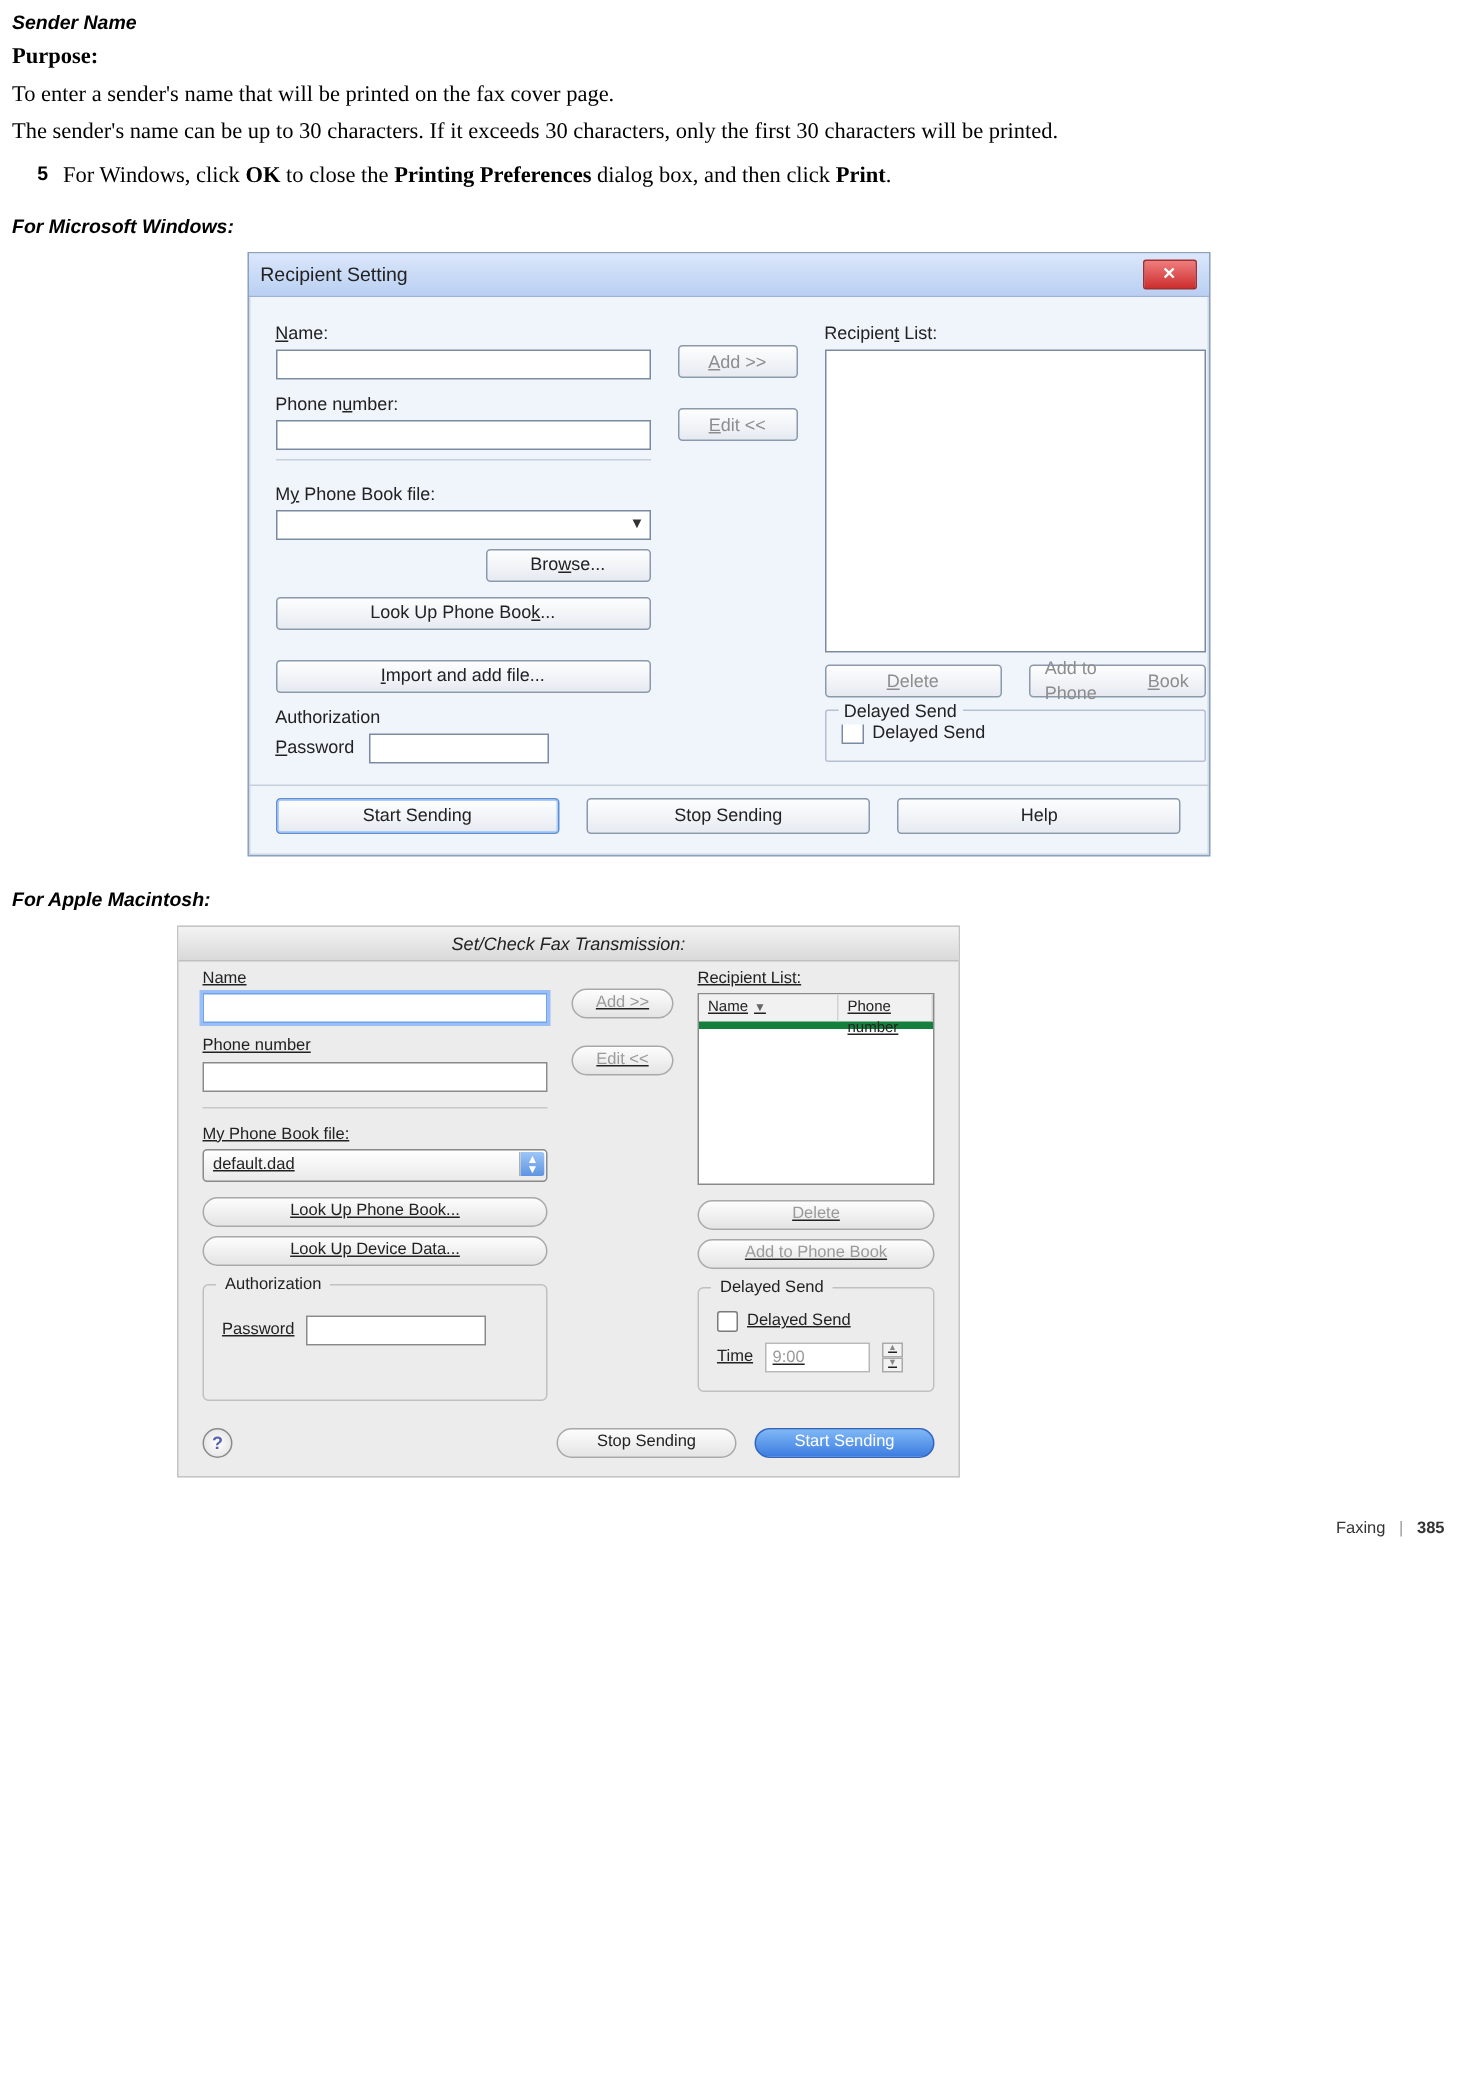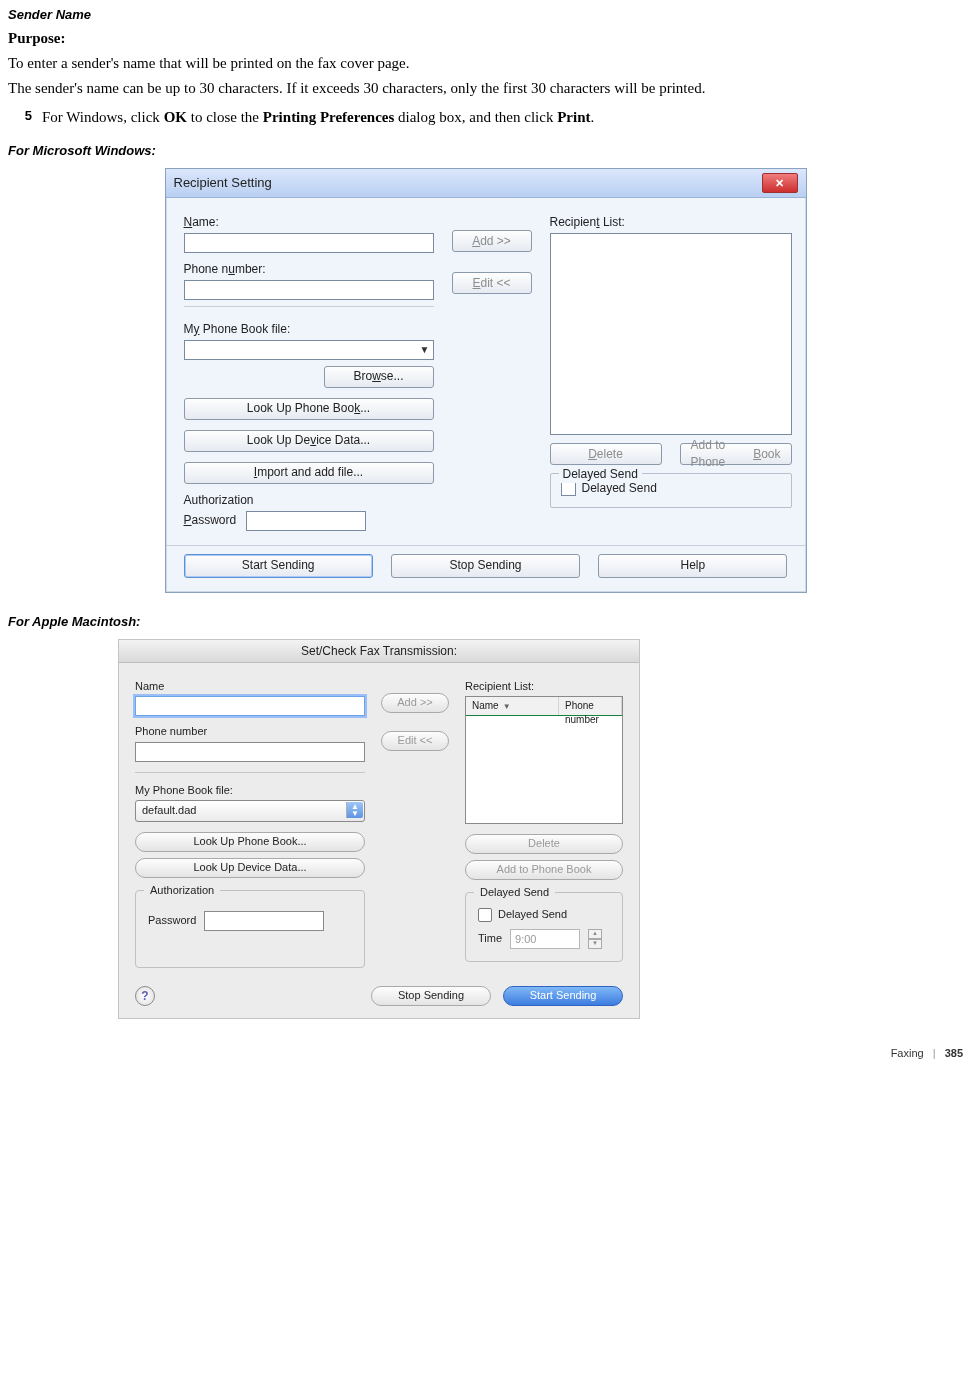--- a/index.html
+++ b/index.html
@@ -9,21 +9,21 @@
   p{margin:4px 0;}
   .step{display:flex;margin-top:8px;}
   .step-num{width:24px;text-align:right;font-family:Arial,Helvetica,sans-serif;font-weight:bold;font-size:13px;}
   .step-body{flex:1;margin-left:10px;}
   .step-body p{margin:0 0 8px 0;}
 
   
   .win-wrap{width:640px;margin:8px auto 20px auto;border:1px solid #8ba2bf;background:#f0f4fb;font-family:'Segoe UI',Tahoma,Arial,sans-serif;font-size:12px;color:#222;box-shadow:0 0 0 1px #cfd8e6 inset;}
   .win-title{height:28px;line-height:28px;padding:0 8px;background:linear-gradient(#dbe7fb,#b9cff2);border-bottom:1px solid #9cb4d9;font-size:13px;display:flex;align-items:center;justify-content:space-between;}
   .win-close{width:34px;height:18px;border:1px solid #a03030;border-radius:2px;background:linear-gradient(#f07d7d,#cd2e2e);color:#fff;font-weight:bold;font-size:11px;display:flex;align-items:center;justify-content:center;}
-  .win-body{padding:14px 14px 14px 18px;display:flex;flex-direction:column;gap:0;}
+  .win-body{padding:14px 2px 14px 18px;display:flex;flex-direction:column;gap:0;}
   .win-cols{display:flex;gap:18px;}
   .win-left{width:250px;}
   .win-right{flex:1;}
   .lbl{display:block;margin:2px 0 2px 0;}
   .under{text-decoration:underline;}
   .txt{width:100%;height:20px;border:1px solid #7a8aa0;background:#fff;box-sizing:border-box;padding:1px 4px;}
   .combo{position:relative;}
   .combo .caret{position:absolute;right:4px;top:3px;font-size:10px;color:#333;}
   .btn{height:22px;border:1px solid #8a99ac;border-radius:3px;background:linear-gradient(#fefefe,#e6eaf1);display:flex;align-items:center;justify-content:center;padding:0 10px;box-sizing:border-box;}
   .btn.small{width:80px;}
@@ -41,37 +41,37 @@
   .spin{display:flex;flex-direction:column;}
   .spin div{width:14px;height:9px;border:1px solid #a6b0c2;background:#eef1f7;font-size:7px;line-height:7px;text-align:center;color:#888;}
   .row-btns{display:flex;gap:18px;margin-top:8px;}
   .row-btns .btn{flex:1;}
   .bottom{padding:8px 18px 14px 18px;display:flex;gap:18px;border-top:1px solid #c7cfdd;}
   .bottom .btn{flex:1;height:24px;}
   .bottom .btn:first-child{border-color:#5b8fd6;box-shadow:0 0 0 1px #aecdf6 inset;}
 
   
   .mac-wrap{width:520px;margin:8px 0 20px 110px;border:1px solid #c4c4c4;background:#ececec;font-family:'Lucida Grande','Helvetica Neue',Arial,sans-serif;font-size:11px;color:#222;}
-  .mac-title{height:22px;line-height:22px;background:linear-gradient(#f3f3f3,#d9d9d9);border-bottom:1px solid #bfbfbf;text-align:center;font-size:12px;}
-  .mac-body{padding:14px 16px 10px 16px;}
+  .mac-title{height:22px;line-height:22px;background:linear-gradient(#f3f3f3,#d9d9d9);border-bottom:1px solid #bfbfbf;text-align:center;font-size:12px;font-style:italic;}
+  .mac-body{padding:2px 16px 10px 16px;text-decoration:underline;}
   .mac-cols{display:flex;gap:16px;}
   .mac-left{width:230px;}
   .mac-right{flex:1;}
   .mac-txt{width:100%;height:20px;border:1px solid #8a8a8a;background:#fff;box-sizing:border-box;}
   .mac-txt.glow{box-shadow:0 0 0 2px rgba(100,160,255,0.6);border-color:#6fa3e8;}
   .mac-btn{height:20px;border:1px solid #a9a9a9;border-radius:10px;background:linear-gradient(#fdfdfd,#e4e4e4);display:flex;align-items:center;justify-content:center;padding:0 10px;box-sizing:border-box;font-size:11px;}
   .mac-btn.small{width:68px;}
   .mac-btn.full{width:100%;}
   .mac-btn.dis{color:#9a9a9a;}
   .mac-btn.primary{background:linear-gradient(#7fb8f6,#3d7ce0);border-color:#2f64c0;color:#fff;font-weight:500;}
   .mac-popup{height:20px;border:1px solid #8a8a8a;border-radius:3px;background:linear-gradient(#fff,#eaeaea);padding:0 20px 0 6px;line-height:18px;position:relative;}
   .mac-popup::after{content:'';position:absolute;right:1px;top:1px;width:16px;height:16px;border-left:1px solid #b0b0b0;background:linear-gradient(#9ec6f7,#5e94e2);border-radius:0 2px 2px 0;}
   .mac-popup .arrows{position:absolute;right:5px;top:2px;color:#fff;font-size:8px;line-height:7px;z-index:1;}
   .mac-list{height:126px;border:1px solid #8a8a8a;background:#fff;}
-  .mac-list-head{display:flex;height:18px;border-bottom:1px solid #15803d;background:#f1f1f1;font-size:10px;}
+  .mac-list-head{display:flex;height:18px;border-bottom:5px solid #15803d;background:#f1f1f1;font-size:10px;}
   .mac-list-head div{padding:2px 6px;border-right:1px solid #d3d3d3;}
   .mac-sortcaret{font-size:8px;margin-left:4px;color:#666;}
   .mac-group{border:1px solid #c0c0c0;border-radius:4px;padding:12px 12px;margin-top:6px;position:relative;}
   .mac-group .legend{position:absolute;top:-8px;left:8px;background:#ececec;padding:0 6px;font-size:11px;}
   .mac-chk{display:flex;align-items:center;gap:6px;margin:2px 0 6px 0;}
   .mac-chkbox{width:12px;height:12px;border:1px solid #7a7a7a;border-radius:2px;background:#fff;}
   .mac-time{display:flex;align-items:center;gap:8px;}
   .mac-time .val{border:1px solid #b8b8b8;background:#fff;height:18px;width:60px;padding:0 4px;line-height:18px;color:#9a9a9a;}
   .mac-spin{display:flex;flex-direction:column;}
   .mac-spin div{width:12px;height:8px;border:1px solid #aaa;background:#f2f2f2;font-size:6px;line-height:6px;text-align:center;color:#888;}
@@ -131,25 +131,20 @@
               <span>se...</span>
             </div>
         </div>
         <div class="gap10"></div>
         <div class="btn full">
             <span>Look Up Phone Boo</span>
             <span class="under">k</span>
             <span>...</span>
           </div>
         <div class="gap10"></div>
-        <div class="btn full">
-            <span>Look Up De</span>
-            <span class="under">v</span>
-            <span>ice Data...</span>
-          </div>
         <div class="gap10"></div>
         <div class="btn full">
             <span class="under">I</span>
             <span>mport and add file...</span>
           </div>
         <div class="gap6"></div>
         <span class="lbl">Authorization</span>
         <div style="display:flex;align-items:center;gap:10px;">
           <span><span class="under">P</span><span>assword</span></span>
           <input class="txt" style="width: 120px;">

